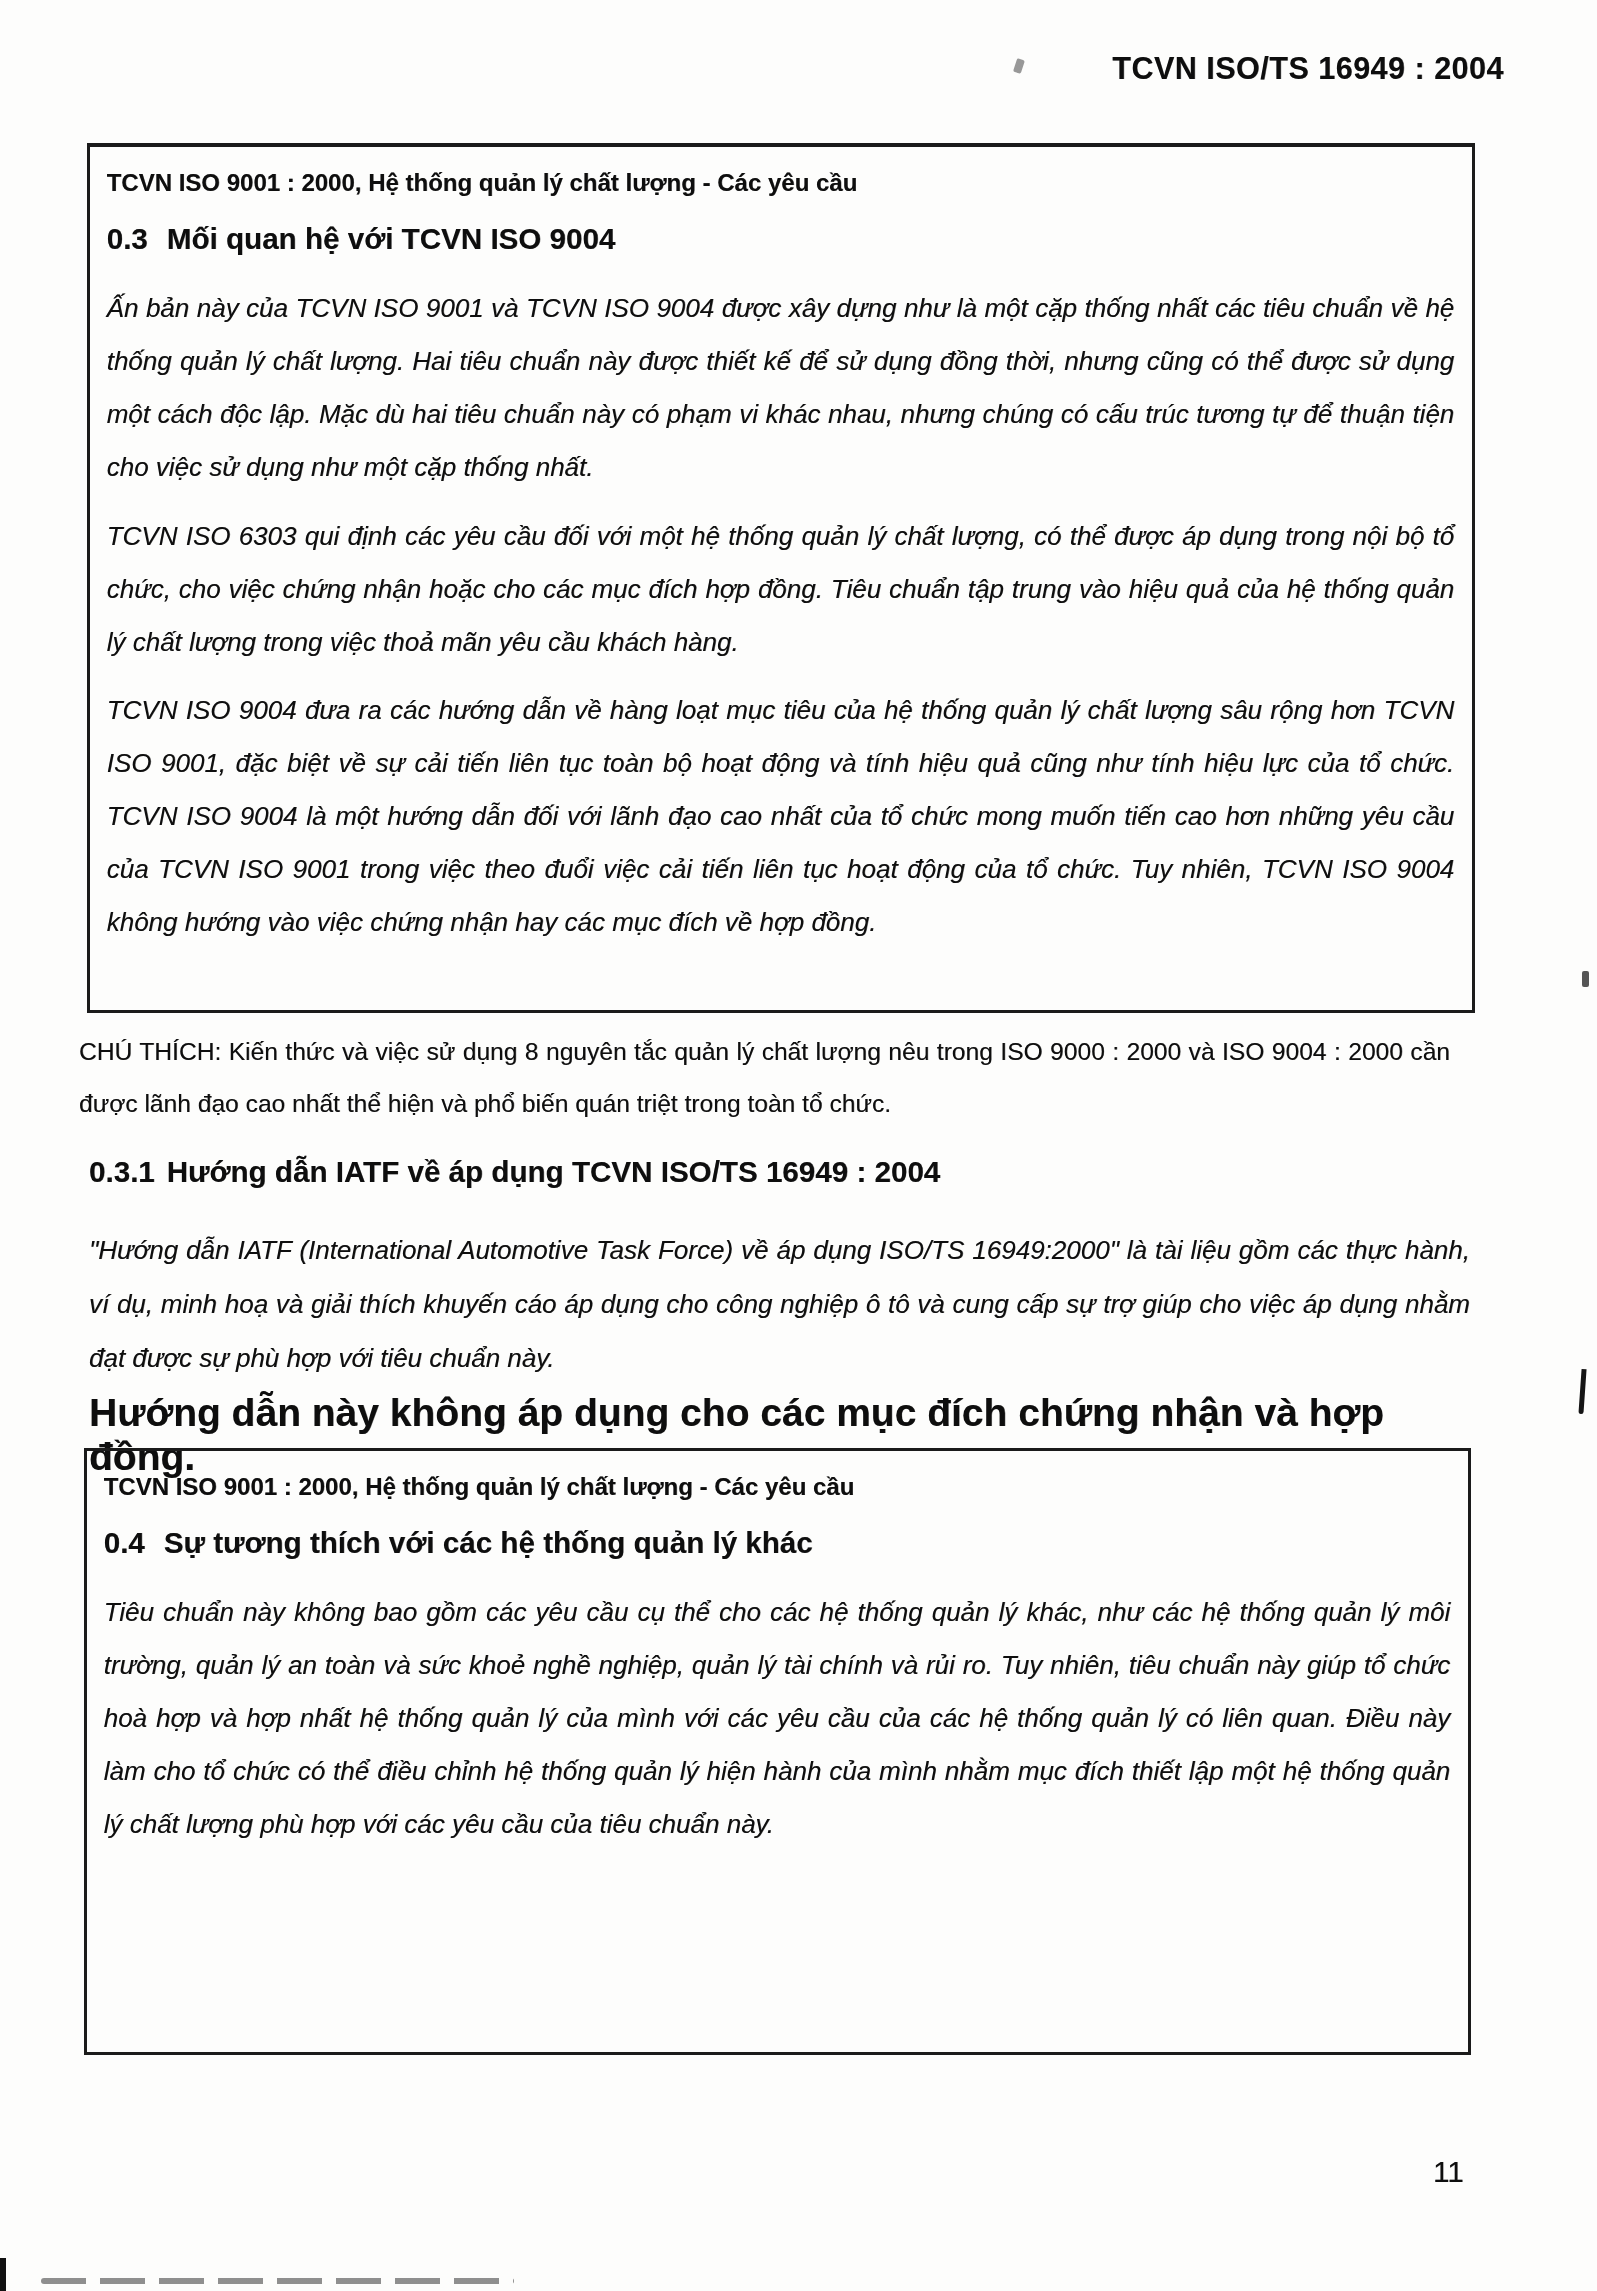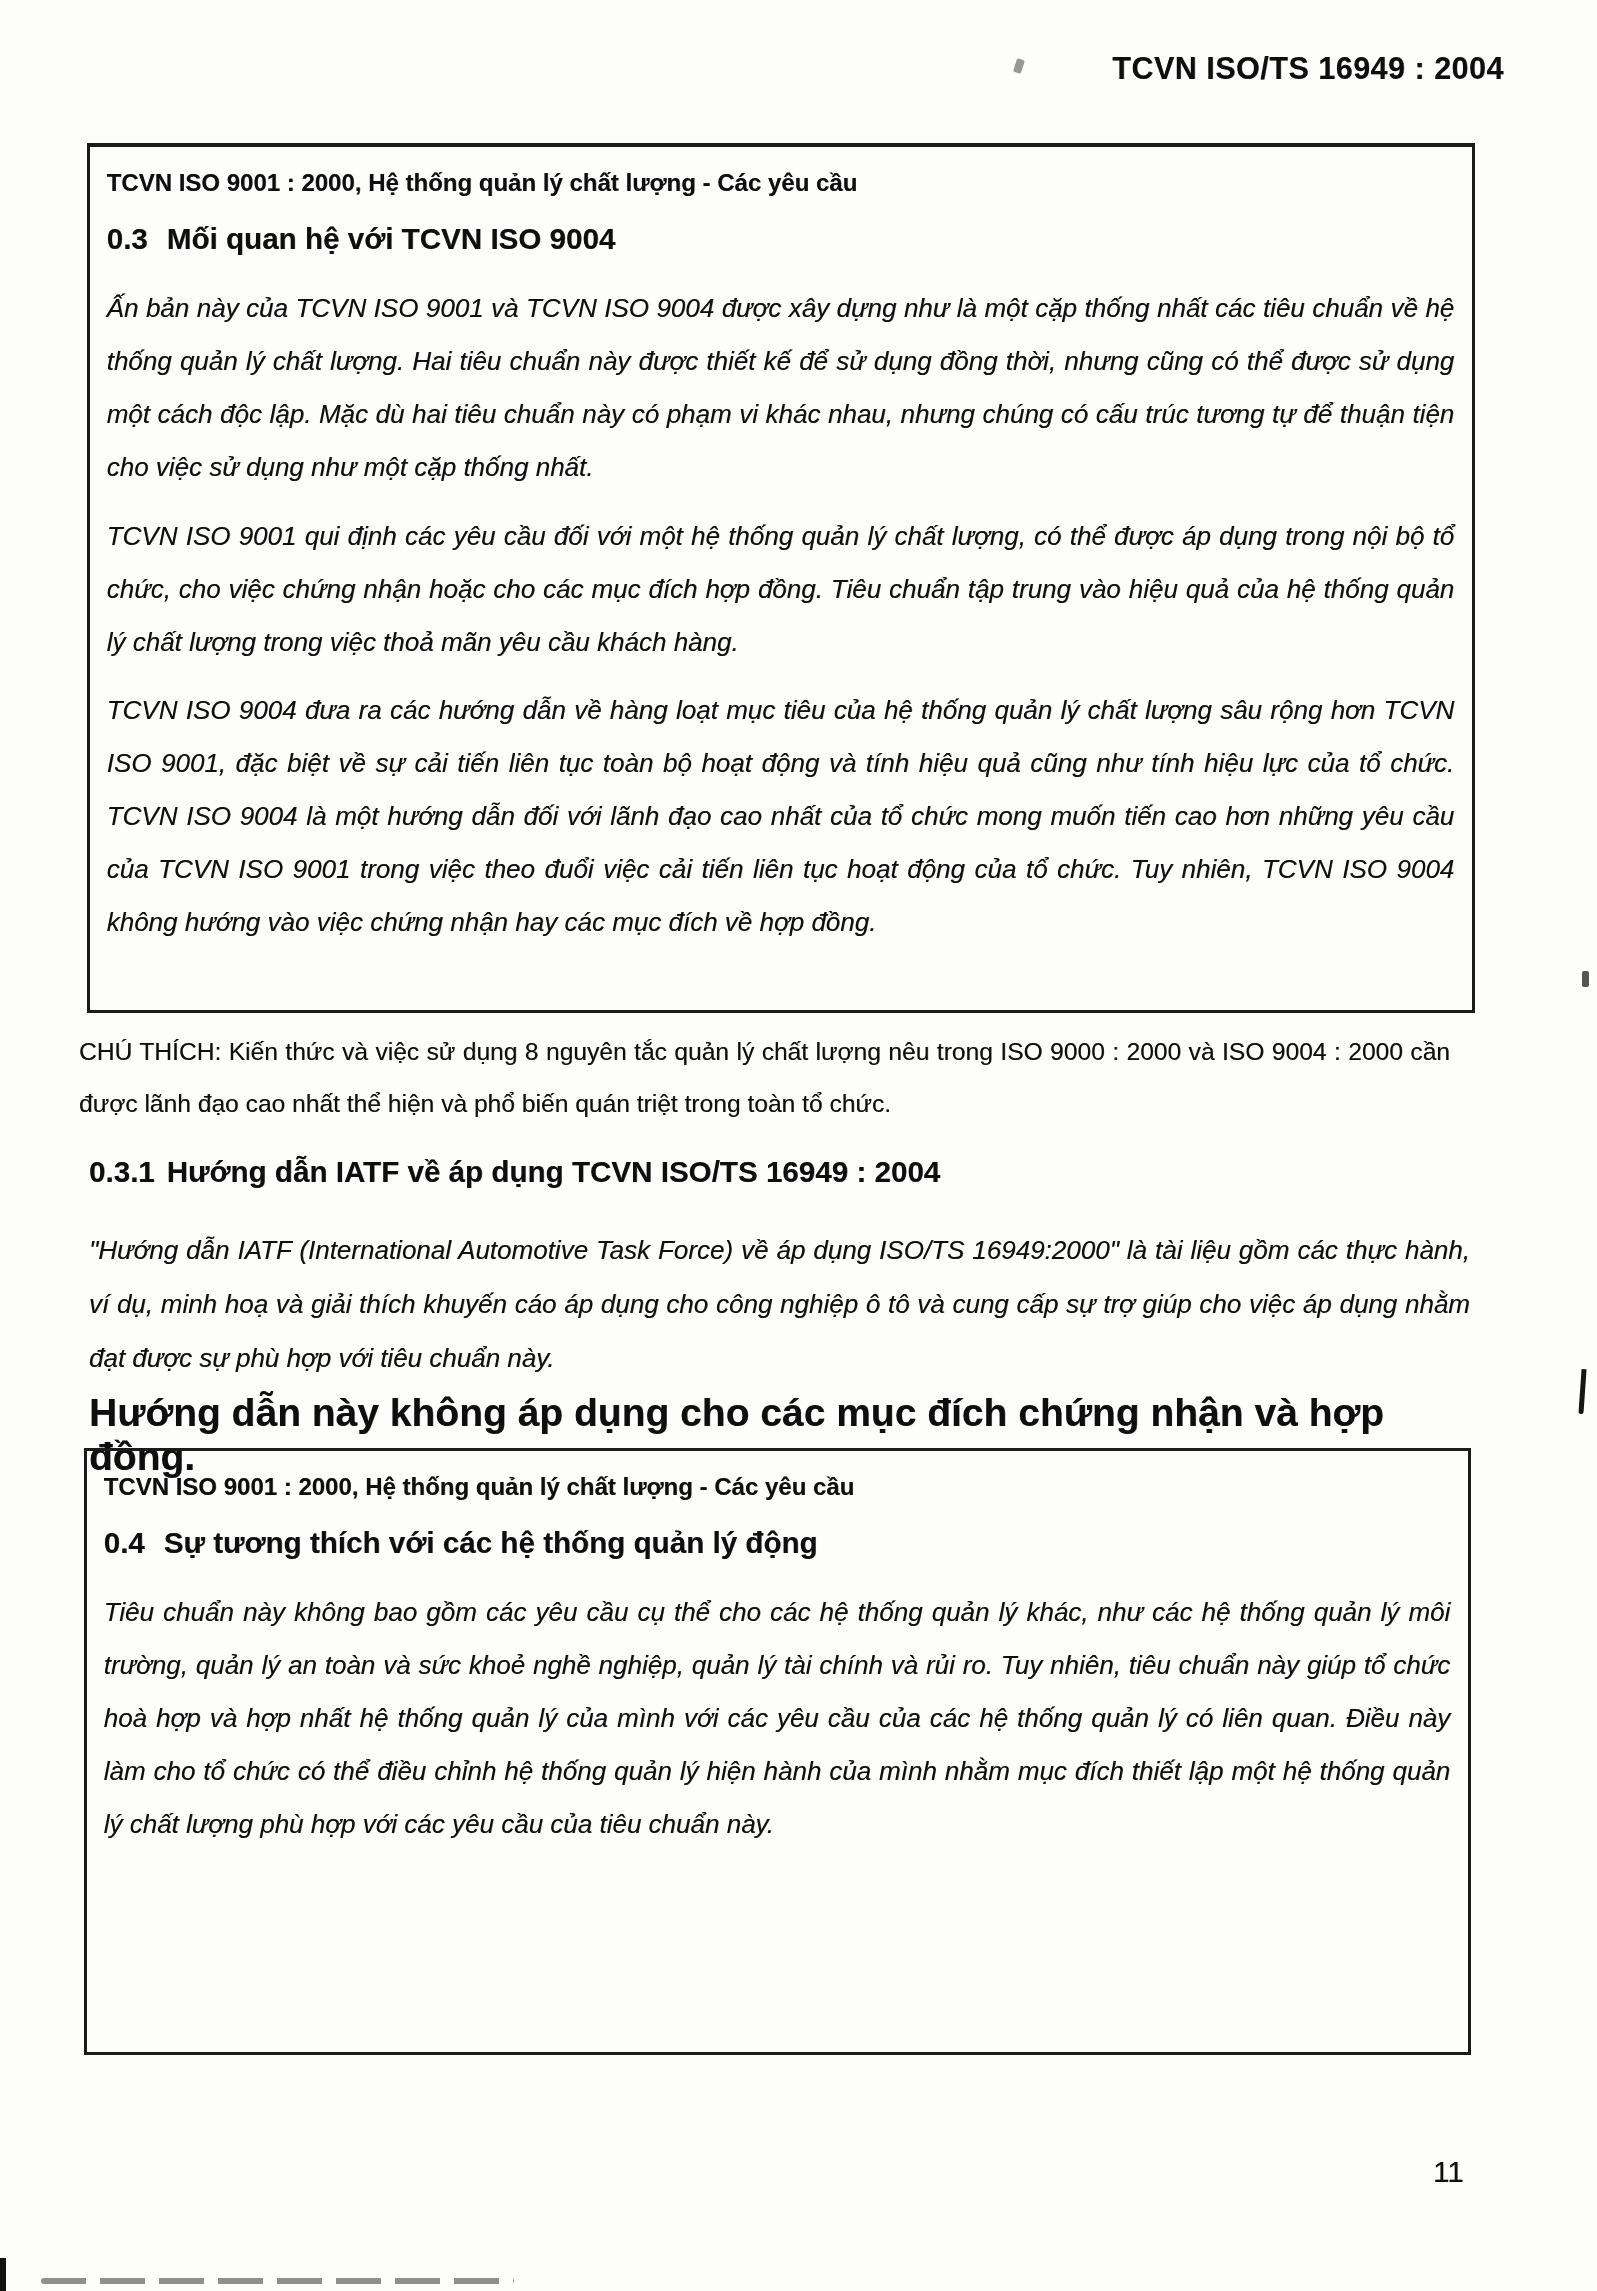--- a/index.html
+++ b/index.html
@@ -73,38 +73,38 @@
 <div class="page">
 
   <div class="header scan">TCVN ISO/TS 16949 : 2004</div>
 
   <div class="box box1">
     <div class="box-title scan">TCVN ISO 9001 : 2000, Hệ thống quản lý chất lượng - Các yêu cầu</div>
     <div class="heading scan">
       <span class="hnum">0.3</span><span>Mối quan hệ với TCVN ISO 9004</span>
     </div>
     <p class="scan">Ấn bản này của TCVN ISO 9001 và TCVN ISO 9004 được xây dựng như là một cặp thống nhất các tiêu chuẩn về hệ thống quản lý chất lượng. Hai tiêu chuẩn này được thiết kế để sử dụng đồng thời, nhưng cũng có thể được sử dụng một cách độc lập. Mặc dù hai tiêu chuẩn này có phạm vi khác nhau, nhưng chúng có cấu trúc tương tự để thuận tiện cho việc sử dụng như một cặp thống nhất.</p>
-    <p class="scan">TCVN ISO 9001 qui định các yêu cầu đối với một hệ thống quản lý chất lượng, có thể được áp dụng trong nội bộ tổ chức, cho việc chứng nhận hoặc cho các mục đích hợp đồng. Tiêu chuẩn tập trung vào hiệu quả của hệ thống quản lý chất lượng trong việc thoả mãn yêu cầu khách hàng.</p>
+    <p class="scan">TCVN ISO 6303 qui định các yêu cầu đối với một hệ thống quản lý chất lượng, có thể được áp dụng trong nội bộ tổ chức, cho việc chứng nhận hoặc cho các mục đích hợp đồng. Tiêu chuẩn tập trung vào hiệu quả của hệ thống quản lý chất lượng trong việc thoả mãn yêu cầu khách hàng.</p>
     <p class="scan">TCVN ISO 9004 đưa ra các hướng dẫn về hàng loạt mục tiêu của hệ thống quản lý chất lượng sâu rộng hơn TCVN ISO 9001, đặc biệt về sự cải tiến liên tục toàn bộ hoạt động và tính hiệu quả cũng như tính hiệu lực của tổ chức. TCVN ISO 9004 là một hướng dẫn đối với lãnh đạo cao nhất của tổ chức mong muốn tiến cao hơn những yêu cầu của TCVN ISO 9001 trong việc theo đuổi việc cải tiến liên tục hoạt động của tổ chức. Tuy nhiên, TCVN ISO 9004 không hướng vào việc chứng nhận hay các mục đích về hợp đồng.</p>
   </div>
 
   <p class="note scan">CHÚ THÍCH: Kiến thức và việc sử dụng 8 nguyên tắc quản lý chất lượng nêu trong ISO 9000 : 2000 và ISO 9004 : 2000 cần được lãnh đạo cao nhất thể hiện và phổ biến quán triệt trong toàn tổ chức.</p>
 
   <div class="heading h031 scan">
     <span class="hnum">0.3.1</span><span>Hướng dẫn IATF về áp dụng TCVN ISO/TS 16949 : 2004</span>
   </div>
 
   <p class="body-par par-iatf scan">"Hướng dẫn IATF (International Automotive Task Force) về áp dụng ISO/TS 16949:2000" là tài liệu gồm các thực hành, ví dụ, minh hoạ và giải thích khuyến cáo áp dụng cho công nghiệp ô tô và cung cấp sự trợ giúp cho việc áp dụng nhằm đạt được sự phù hợp với tiêu chuẩn này.</p>
 
   <p class="bold-par scan">Hướng dẫn này không áp dụng cho các mục đích chứng nhận và hợp đồng.</p>
 
   <div class="box box2">
     <div class="box-title scan">TCVN ISO 9001 : 2000, Hệ thống quản lý chất lượng - Các yêu cầu</div>
     <div class="heading scan">
-      <span class="hnum">0.4</span><span>Sự tương thích với các hệ thống quản lý động</span>
+      <span class="hnum">0.4</span><span>Sự tương thích với các hệ thống quản lý khác</span>
     </div>
     <p class="scan">Tiêu chuẩn này không bao gồm các yêu cầu cụ thể cho các hệ thống quản lý khác, như các hệ thống quản lý môi trường, quản lý an toàn và sức khoẻ nghề nghiệp, quản lý tài chính và rủi ro. Tuy nhiên, tiêu chuẩn này giúp tổ chức hoà hợp và hợp nhất hệ thống quản lý của mình với các yêu cầu của các hệ thống quản lý có liên quan. Điều này làm cho tổ chức có thể điều chỉnh hệ thống quản lý hiện hành của mình nhằm mục đích thiết lập một hệ thống quản lý chất lượng phù hợp với các yêu cầu của tiêu chuẩn này.</p>
   </div>
 
   <div class="page-number scan">11</div>
 
   <div class="artifact smudge-bottom"></div>
   <div class="artifact tick-left"></div>
   <div class="artifact ink-right"></div>
   <div class="artifact mark-right-box1"></div>

